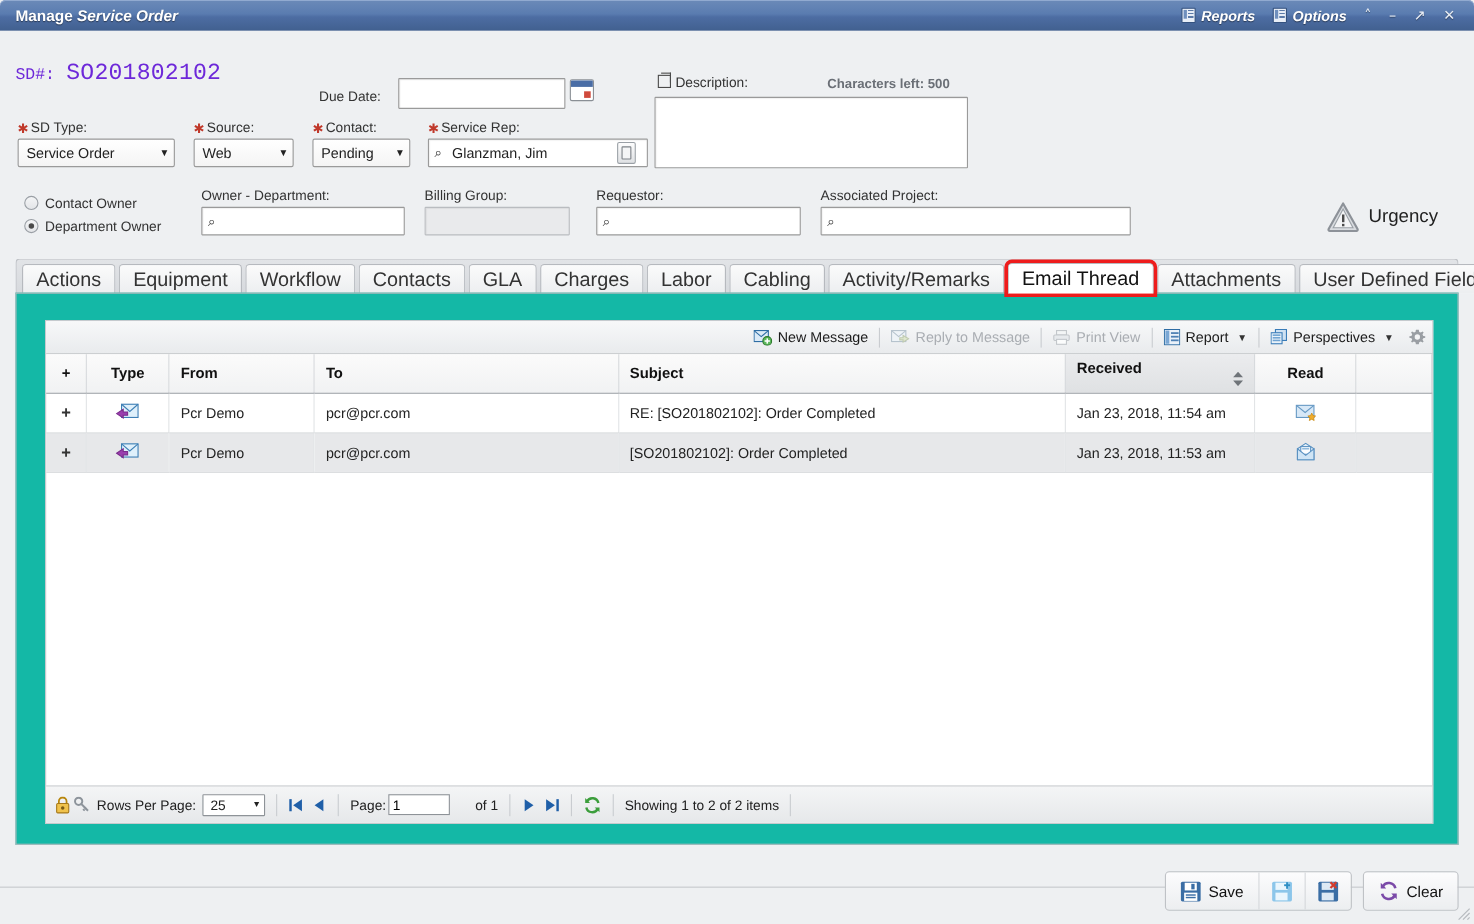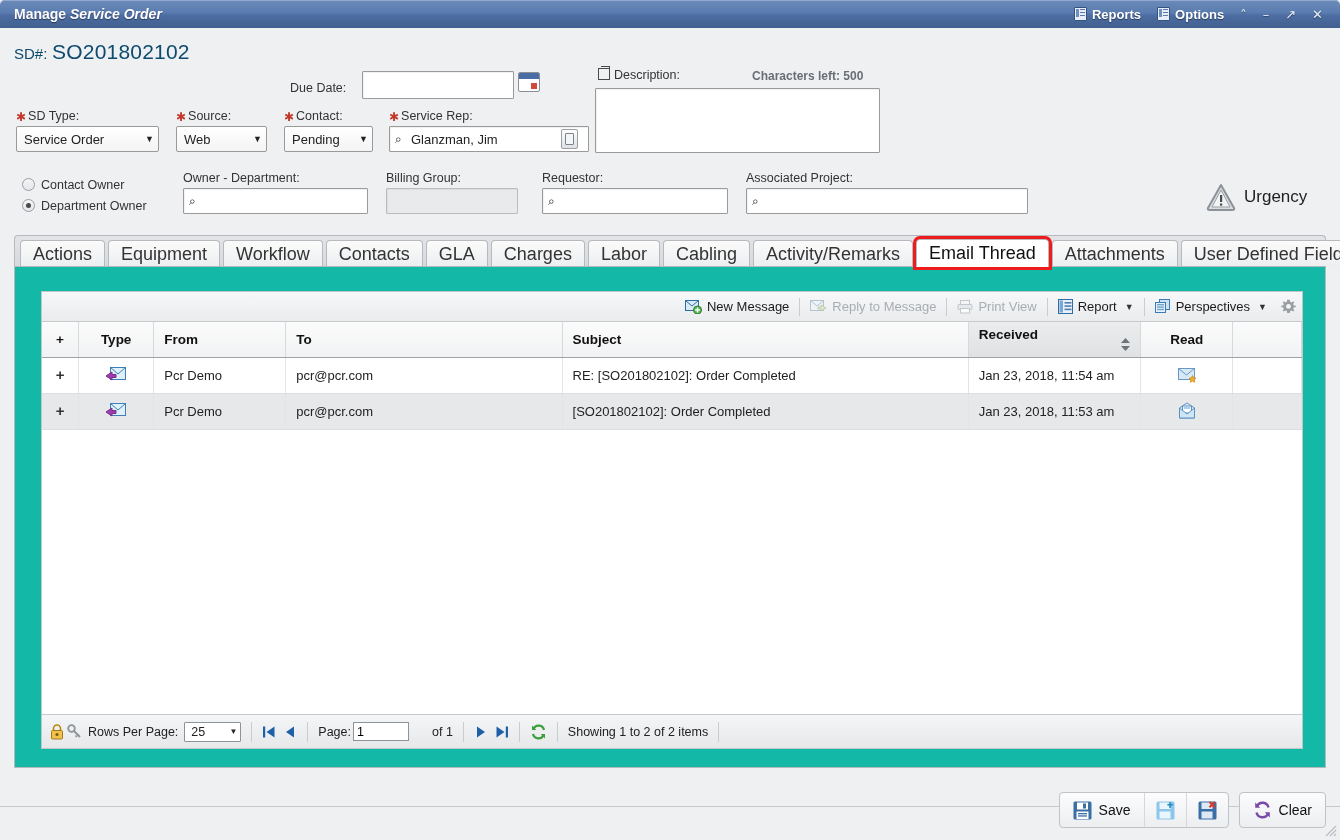--- a/index.html
+++ b/index.html
@@ -20,36 +20,36 @@
     display:flex;align-items:center;
   }
   .titlebar .ttl{
     color:#ffffff;font-size:14px;font-weight:bold;margin-left:14px;
     text-shadow:0 1px 1px rgba(0,0,0,.45);white-space:nowrap;
   }
   .titlebar .ttl i{font-style:italic;}
   .tb-right{margin-left:auto;display:flex;align-items:center;padding-right:10px;gap:2px;}
   .tb-item{
     display:flex;align-items:center;gap:5px;color:#fff;font-weight:bold;font-size:13px;
-    padding:3px 7px;text-shadow:0 1px 1px rgba(0,0,0,.45);cursor:pointer;
+    padding:3px 7px;text-shadow:0 1px 1px rgba(0,0,0,.45);cursor:pointer;font-style:italic;
   }
   .tb-btn{
     color:#e9eef5;font-size:13px;padding:2px 7px;cursor:pointer;
     text-shadow:0 1px 1px rgba(0,0,0,.4);font-family:"DejaVu Sans",sans-serif;
   }
   .rep-ic{display:inline-block;width:11px;height:12px;background:#e8eef7;border:1px solid #34527f;position:relative;border-radius:1px;}
   .rep-ic:before{content:"";position:absolute;left:1px;top:1px;width:3px;height:8px;background:#6f8fbd;}
   .rep-ic:after{content:"";position:absolute;left:5px;top:1px;right:1px;height:8px;
     background:repeating-linear-gradient(to bottom,#5b7aa8 0 1px,transparent 1px 3px);}
 
   
   .page{position:absolute;left:0;top:28px;width:1340px;height:812px;background:#eef0f2;}
 
   
-  .sdline{position:absolute;left:14px;top:12px;font-size:17px;color:#0c4a6e;white-space:nowrap;}
+  .sdline{position:absolute;left:14px;top:28px;font-size:17px;color:#6d28d9;white-space:nowrap;font-family:Liberation Mono, monospace;}
   .sdline b{font-weight:normal;font-size:15px;}
   .sdline .num{font-size:21px;font-weight:normal;letter-spacing:.2px;}
 
   .lbl{font-size:12.5px;color:#333;white-space:nowrap;}
   .req{color:#c0392b;font-size:12px;margin-right:2px;vertical-align:-1px;}
 
   .inp{
     background:#fff;border:1px solid #9a9a9a;height:22px;box-sizing:border-box;
     font-size:13px;color:#222;padding:0 4px;border-radius:1px;
     box-shadow:inset 1px 1px 1px rgba(0,0,0,.06);

